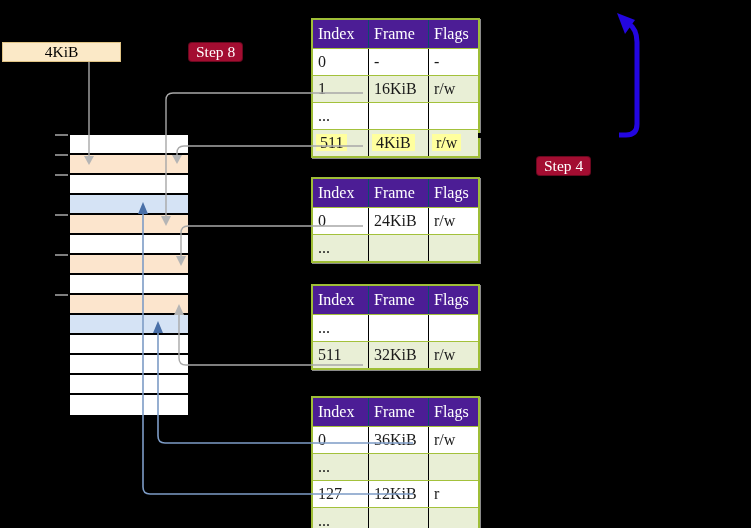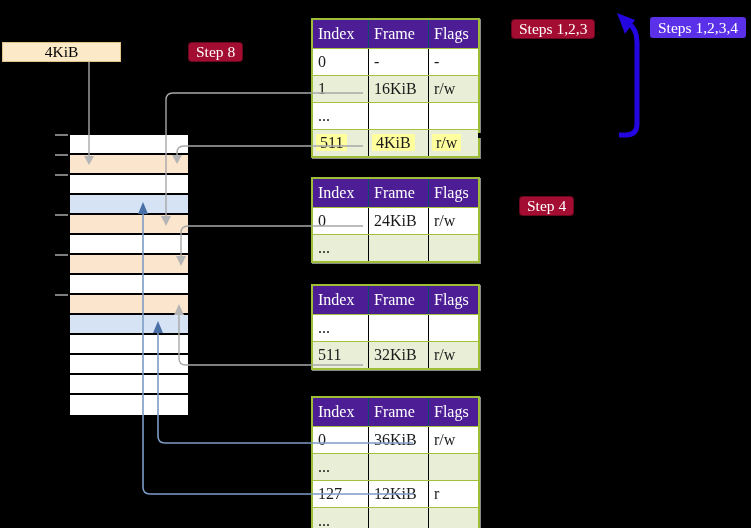--- a/index.html
+++ b/index.html
@@ -42,21 +42,21 @@
     position:absolute;z-index:3;background:#5a30e8;color:#fff;
     border-radius:3px;font-size:15.5px;height:21px;line-height:21px;padding:0 8px;
   }
   .label-4kib{
     position:absolute;left:2px;top:42px;width:117px;height:18px;z-index:3;
     background:#fbe9c7;border:1px solid #e0c384;color:#000;
     text-align:center;font-size:15.5px;line-height:18px;
   }
   #b-step0{left:188px;top:42px;}
   #b-steps123{left:511px;top:19px;}
-  #b-step4{left:519px;top:156px;margin-top:40px;}
+  #b-step4{left:536px;top:156px;}
   #b-steps1234{left:650px;top:17px;}
   
   .overlay{position:absolute;left:0;top:0;z-index:2;pointer-events:none;}
 </style>
 </head>
 <body>
 
 <div id="stage">
 
   <div class="mem-strip">
@@ -216,16 +216,14 @@
 
     <g>
       <path d="M 619 135 L 626 135 Q 637 135 637 124 L 637 42 Q 637 29 628 23" stroke="#2306e0" stroke-width="5" fill="none"></path>
       <polygon points="617,13 635,20 625,34" fill="#2306e0"></polygon>
     </g>
     <rect x="478" y="133" width="6" height="5" fill="#000"></rect>
   </svg>
 
   <div class="label-4kib">4KiB</div>
   <div class="badge-red" id="b-step0">Step 8</div>
-  <div class="badge-red" id="b-steps123">Steps 1,2,3</div>
-  <div class="badge-blue" id="b-steps1234">Steps 1,2,3,4</div>
   <div class="badge-red" id="b-step4">Step 4</div>
 </div>
 
 </body></html>

